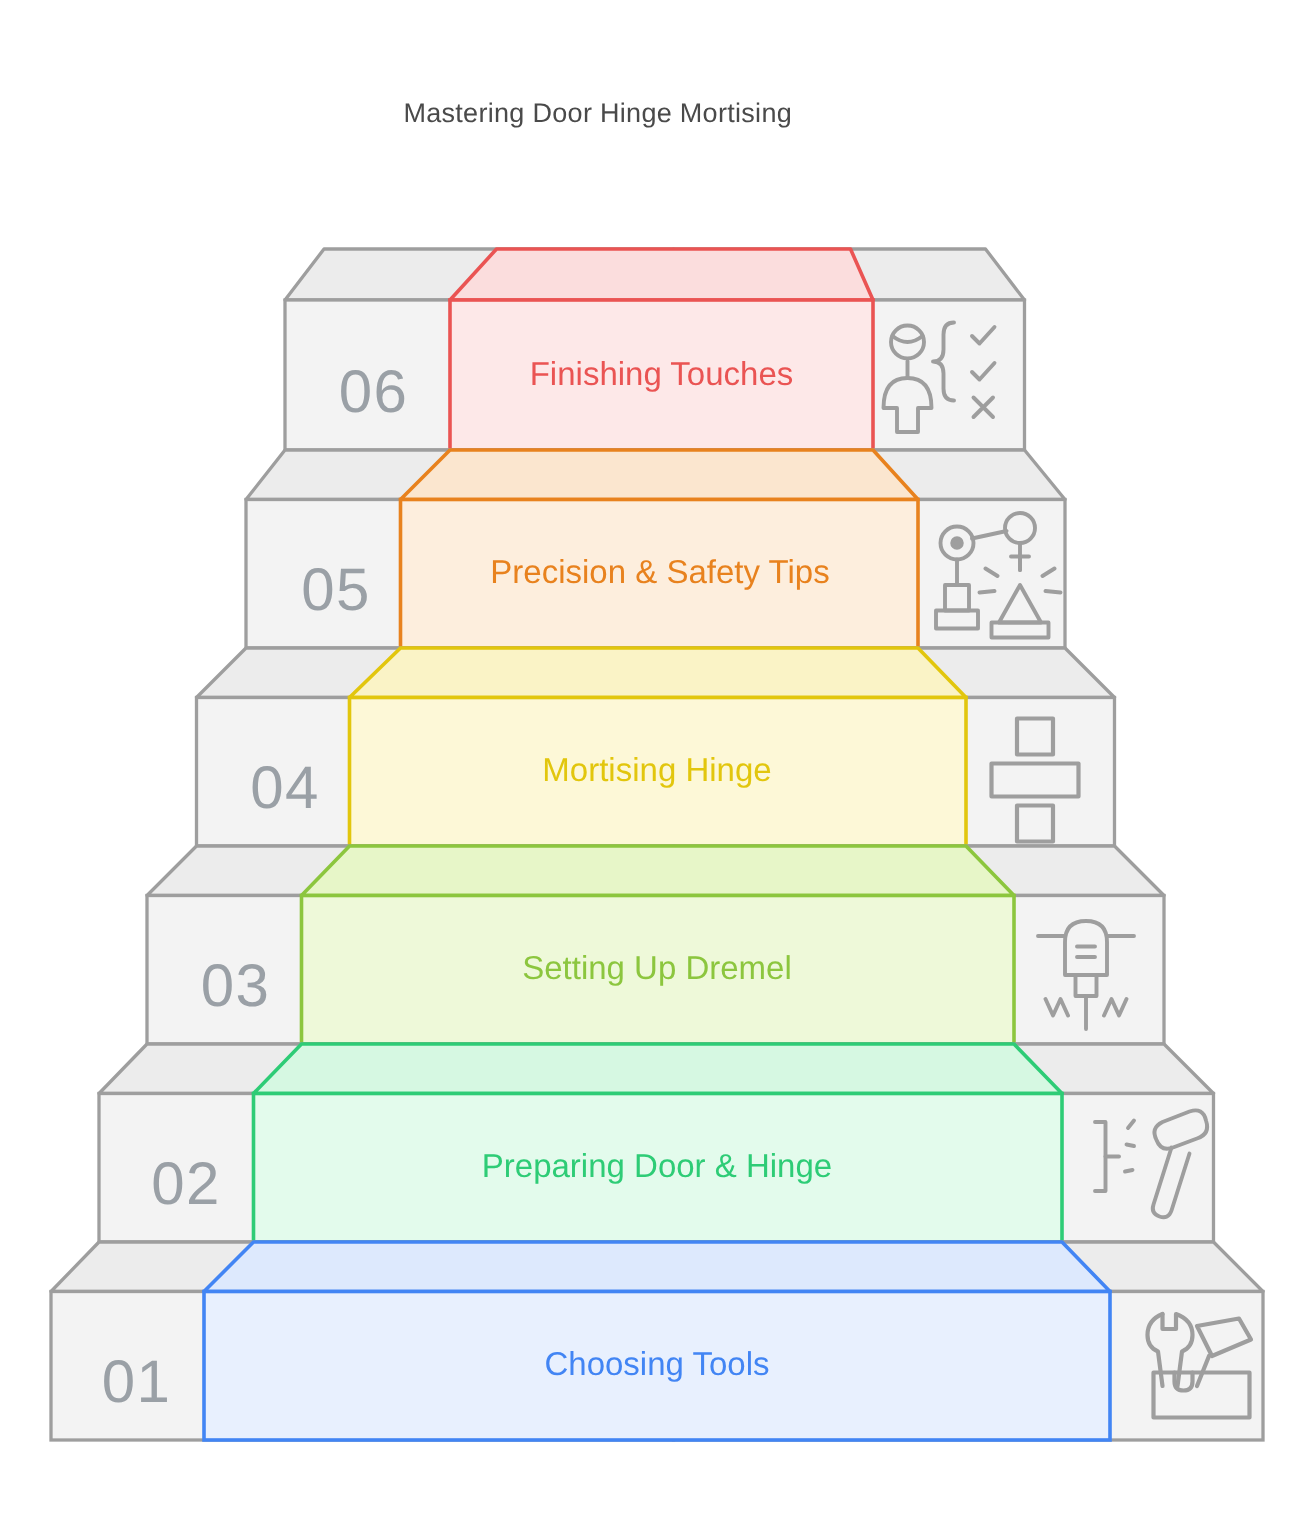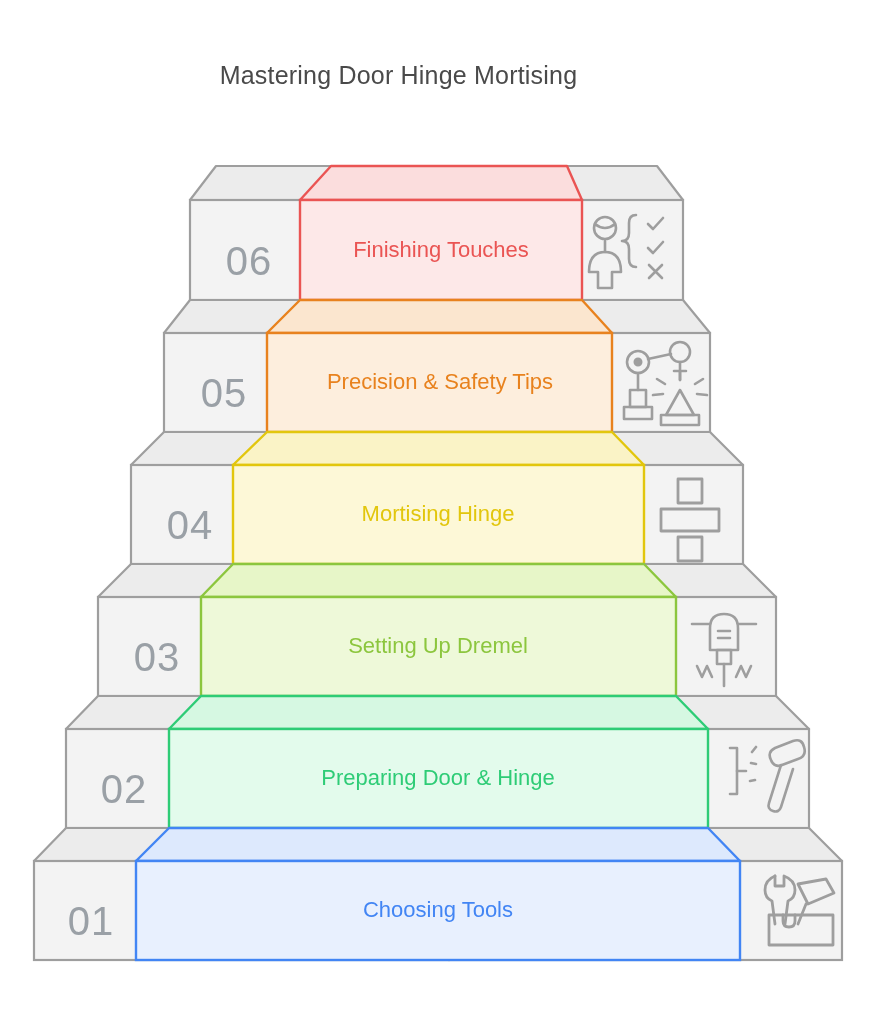--- a/index.html
+++ b/index.html
@@ -17,21 +17,21 @@
   }
   #page-title {
     position: absolute;
     top: 0;
     left: 0;
     width: 797px;
     height: 150px;
     display: flex;
     align-items: center;
     justify-content: center;
-    font-size: 25px;
+    font-size: 18px;
     font-weight: 400;
     color: #4a4a4a;
     letter-spacing: 0.2px;
   }
   #pyramid-wrap {
     position: absolute;
     top: 0;
     left: 0;
     width: 876px;
     height: 800px;

